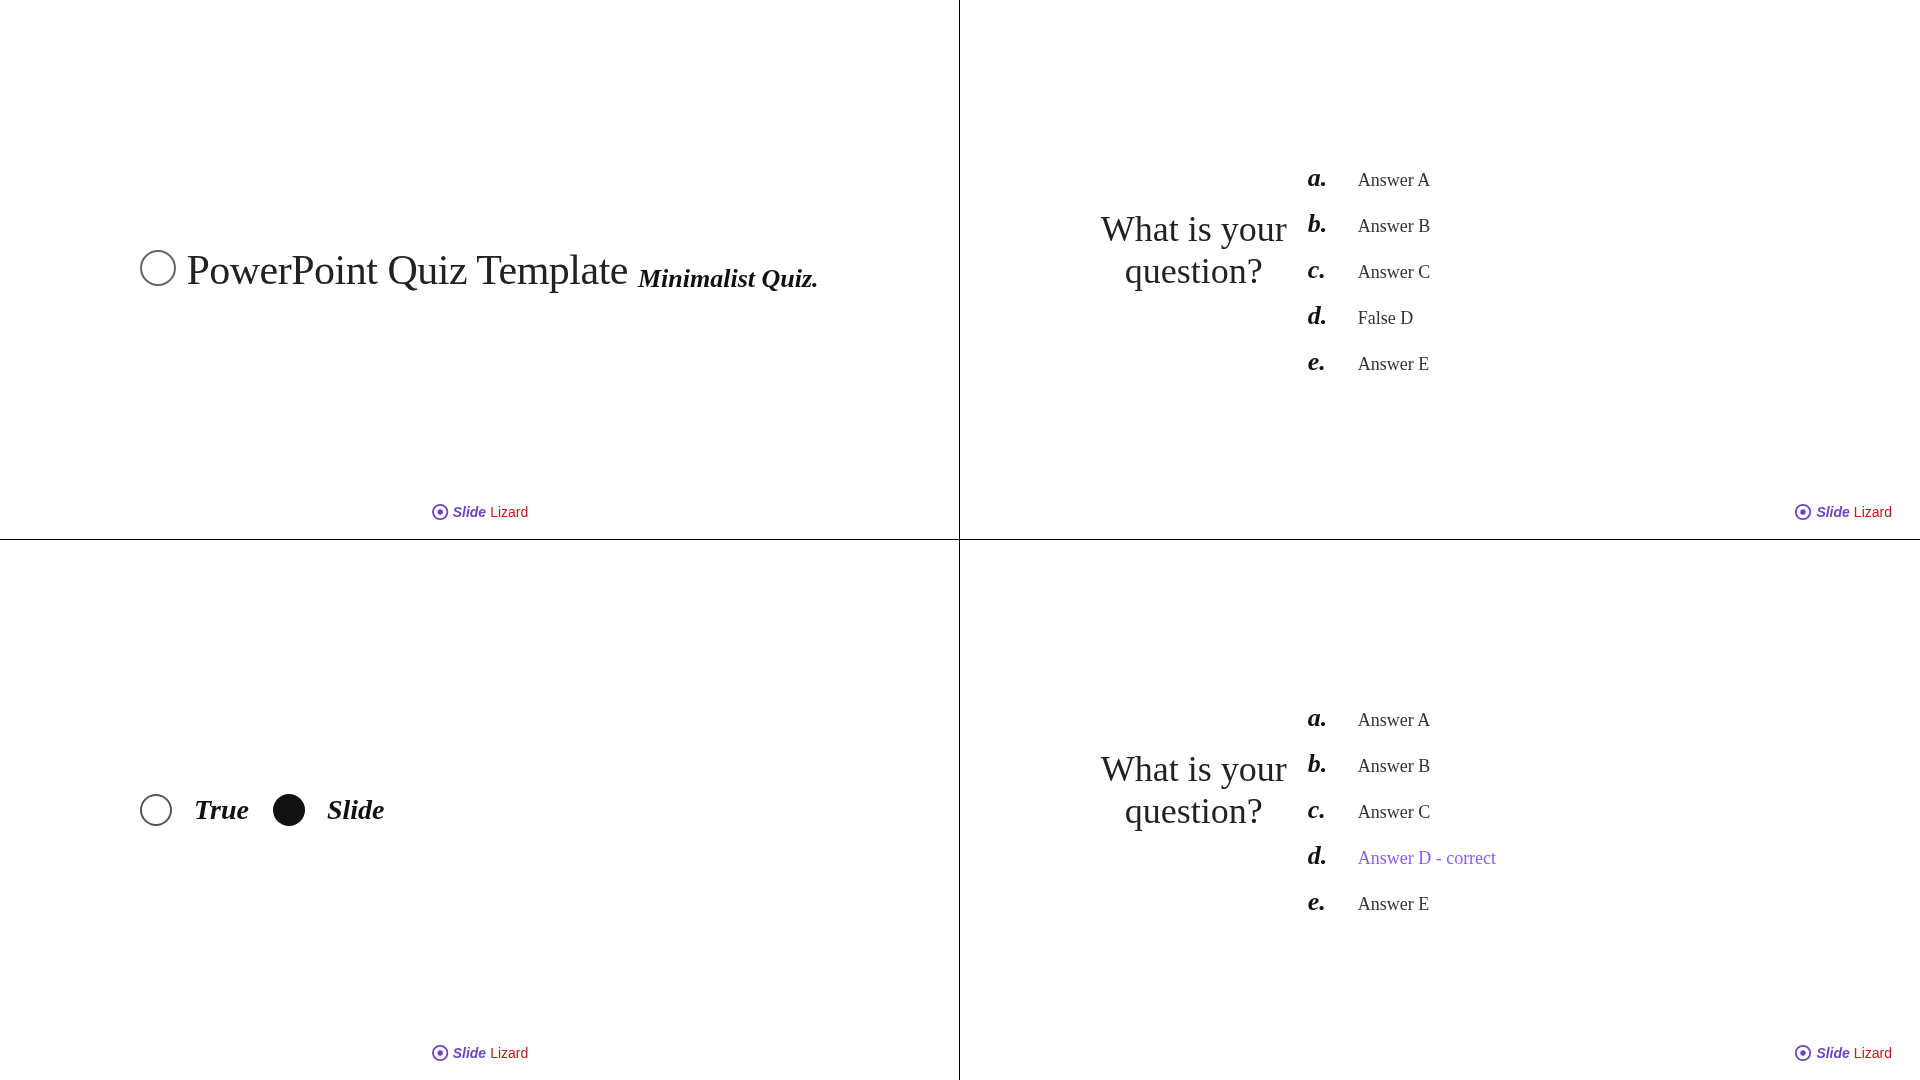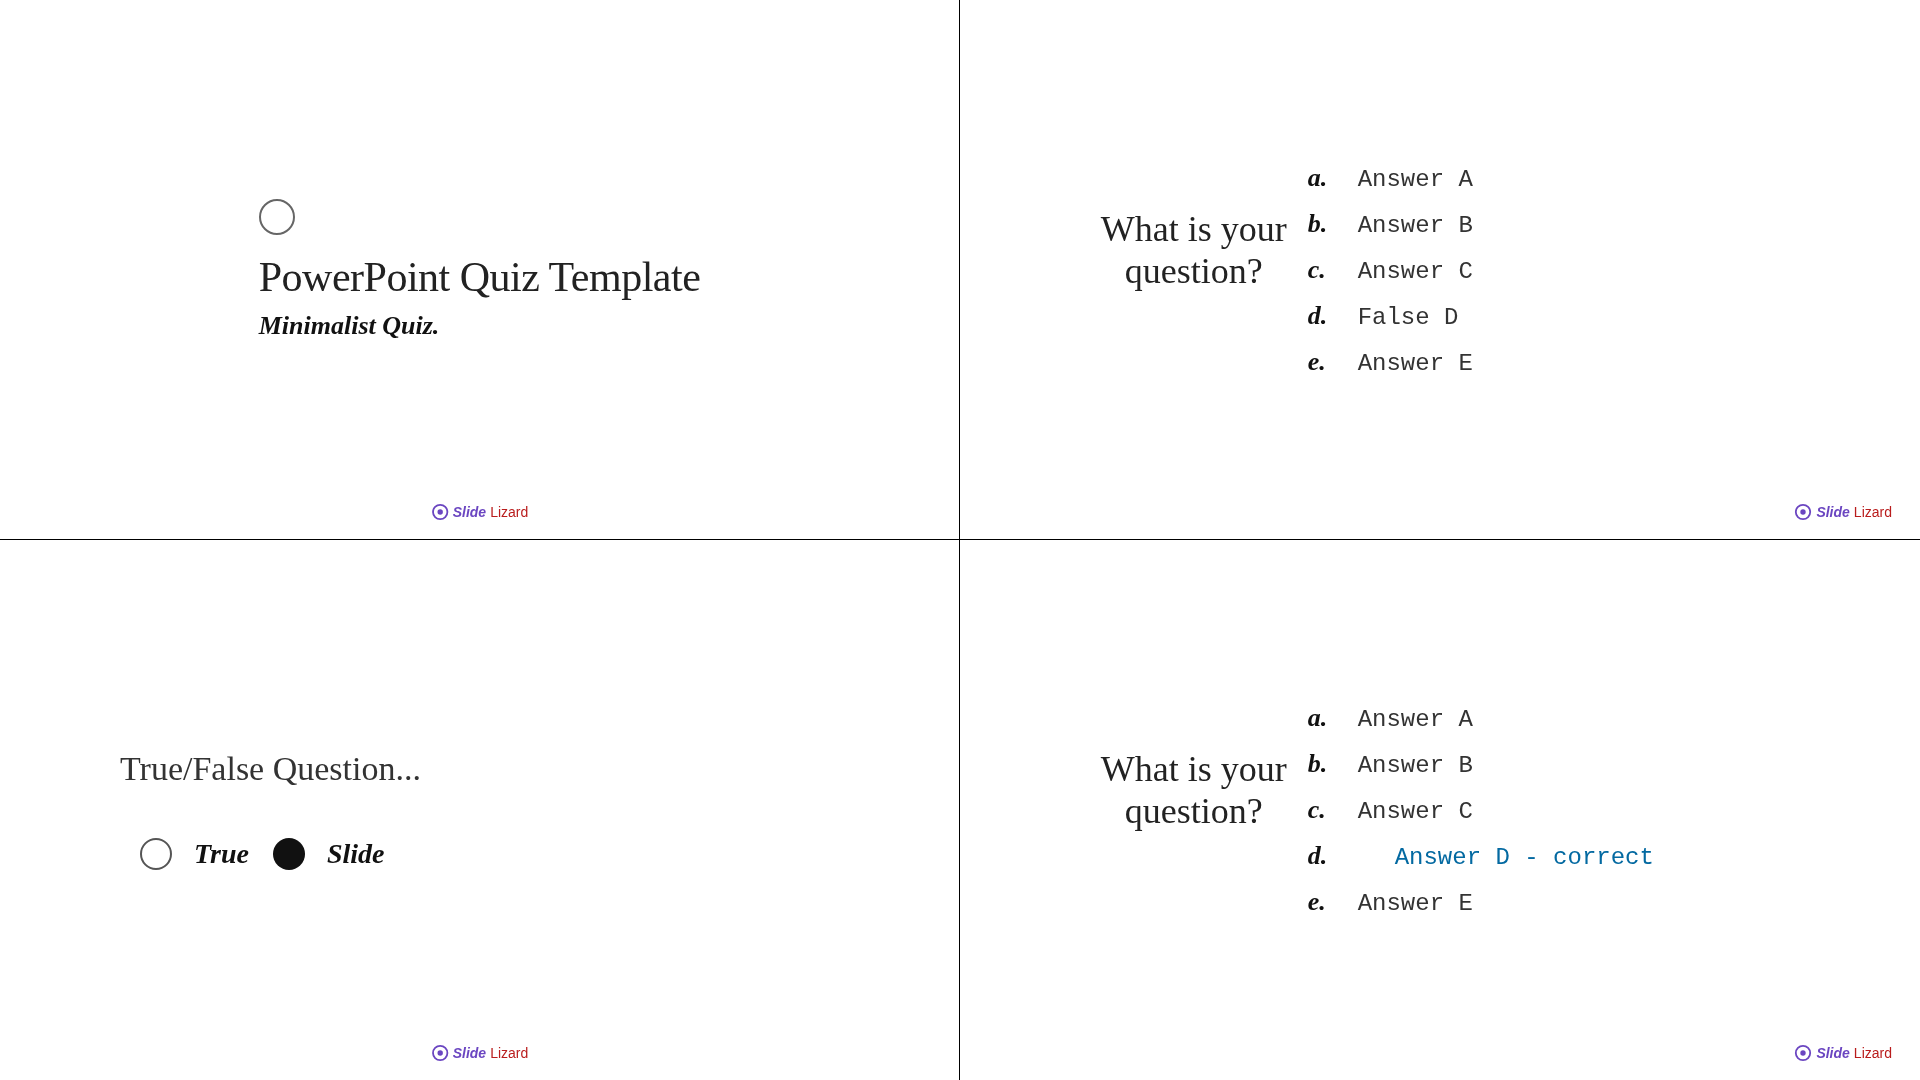--- a/index.html
+++ b/index.html
@@ -32,22 +32,22 @@
 
     
     .cell:nth-child(1) { border-top: none; border-left: none; border-right: 1px solid #000; border-bottom: 1px solid #000; }
     .cell:nth-child(2) { border-top: none; border-right: none; border-left: none; border-bottom: 1px solid #000; }
     .cell:nth-child(3) { border-top: none; border-left: none; border-right: 1px solid #000; border-bottom: none; }
     .cell:nth-child(4) { border: none; }
 
     
     .slide-title {
       display: flex;
-      flex-direction: column;
-      align-items: flex-start;
+      flex-direction: row;
+      align-items: flex-end;
       justify-content: center;
       gap: 10px;
     }
 
     .circle-icon {
       width: 36px;
       height: 36px;
       border: 2px solid #666;
       border-radius: 50%;
       margin-bottom: 8px;
@@ -104,29 +104,28 @@
     .answer-letter {
       font-family: 'Georgia', serif;
       font-style: italic;
       font-weight: 700;
       font-size: 26px;
       color: #111;
       min-width: 30px;
     }
 
     .answer-text {
-      font-family: Liberation Mono, monospace;
-      font-size: 24px;
+      font-family: Liberation Serif, serif;
+      font-size: 18px;
       font-weight: 400;
       color: #333;
     }
 
     .answer-text.correct {
-      color: #0369a1;
-      margin-left: 37px;
+      color: #8b5cf6;
     }
 
     
     .slide-truefalse {
       display: flex;
       flex-direction: column;
       align-items: flex-start;
       justify-content: center;
       padding: 60px 120px;
       width: 100%;
@@ -270,21 +269,20 @@
         <circle cx="10" cy="10" r="8" stroke="#6b46c1" stroke-width="2" fill="none"></circle>
         <circle cx="10" cy="10" r="3" fill="#6b46c1"></circle>
       </svg>
       <span class="logo-slide">Slide</span>
         <span class="logo-lizard">Lizard</span>
     </div>
   </div>
 
   <div class="cell">
     <div class="slide-truefalse">
-      <div class="tf-question">True/False Question...</div>
       <div class="tf-options">
         <div class="tf-option">
           <div class="radio-empty"></div>
           <span class="tf-label">True</span>
         </div>
         <div class="tf-option">
           <div class="radio-filled"></div>
           <span class="tf-label">Slide</span>
         </div>
       </div>

